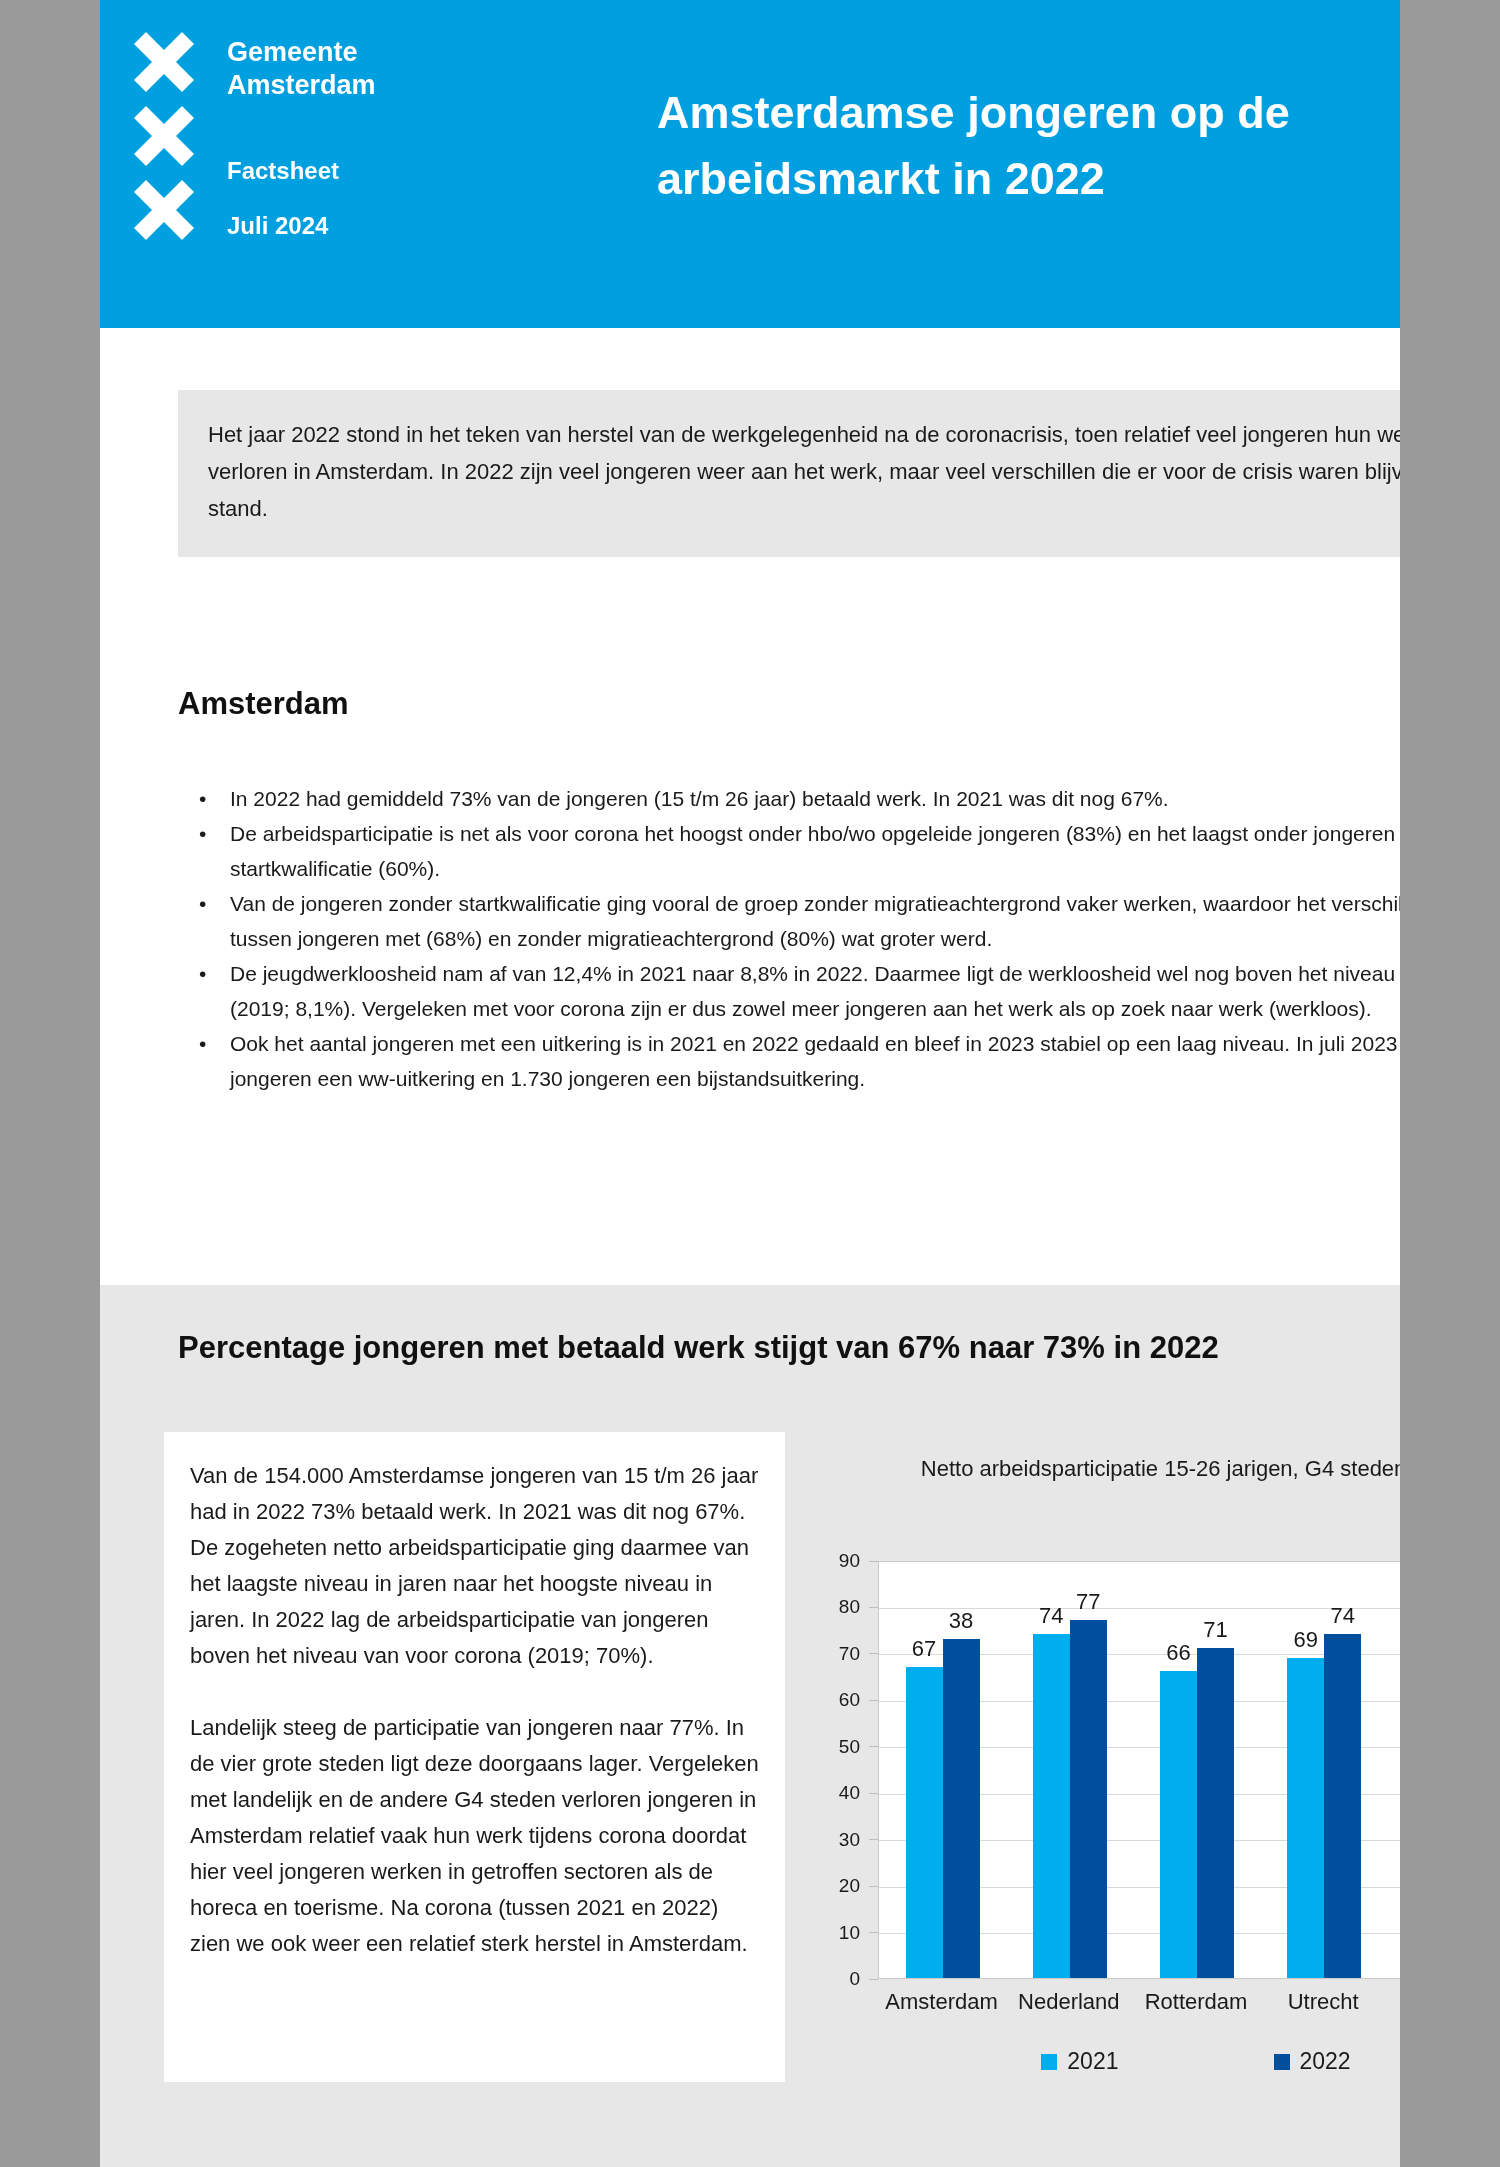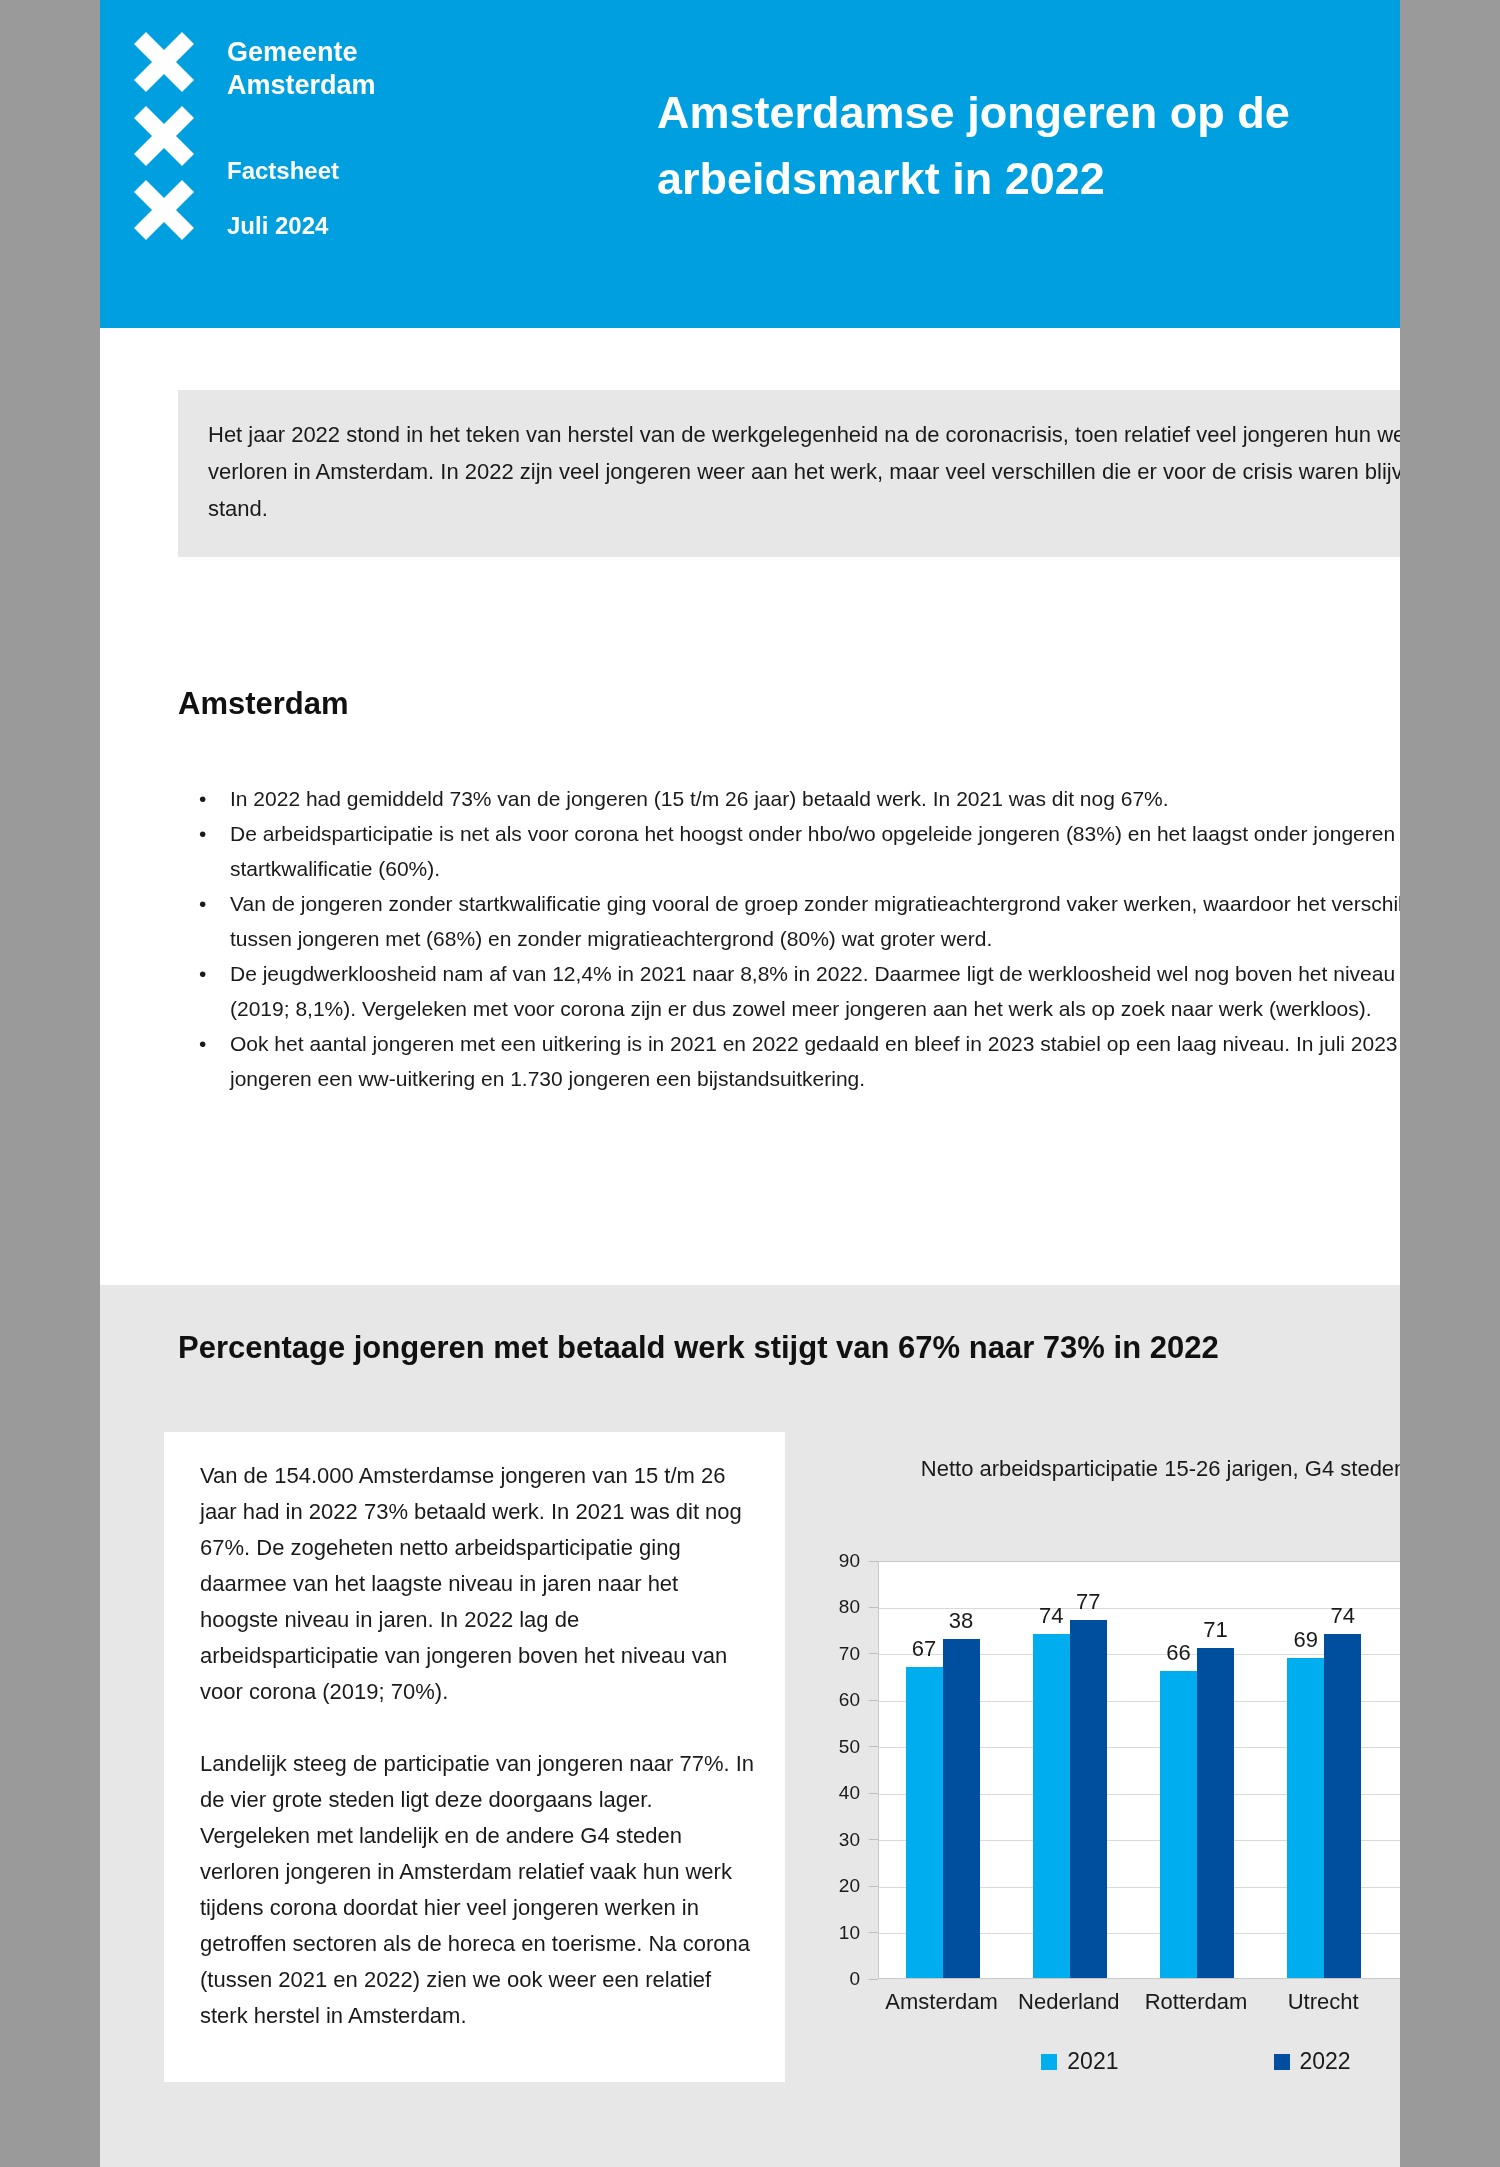--- a/index.html
+++ b/index.html
@@ -22,21 +22,21 @@
   .introbox .body{font-size:22px;line-height:37px;margin:0;}
   
   .kern-h{position:absolute;left:78px;top:686px;font-size:31px;font-weight:bold;color:#111;margin:0;}
   .bullets{position:absolute;left:78px;top:766px;width:1365px;list-style:none;margin:15px;padding:0;}
   .bullets li{position:relative;padding-left:37px;font-size:21px;line-height:35px;}
   .bullets li::before{content:"\2022";position:absolute;left:6px;top:0;font-size:21px;}
   
   .graysec{position:absolute;left:0;top:1285px;width:1500px;height:882px;background:#E7E7E7;}
   .sec-h{position:absolute;left:78px;top:45px;width:1360px;font-size:31px;font-weight:bold;color:#111;margin:0;}
   .textbox{position:absolute;left:64px;top:147px;width:621px;min-height:650px;box-sizing:border-box;
-    background:#ffffff;padding:26px 26px 24px 36px;}
+    background:#ffffff;padding:26px 26px 24px 26px;}
   .textbox p{font-size:22px;line-height:36px;margin:0;}
   .textbox p.first{margin-bottom:36px;}
   
   .chart{position:absolute;left:700px;top:161px;width:800px;height:700px;}
   .chart-title{position:absolute;left:78px;top:10px;width:636px;text-align:center;font-size:22px;color:#1a1a1a;}
   .plot{position:absolute;left:78px;top:115px;width:636px;height:418px;background:#fff;border:1px solid #C9C9C9;box-sizing:border-box;}
   .gridline{position:absolute;left:0;width:100%;height:1px;background:#D9D9D9;}
   .ytick{position:absolute;width:9px;height:1px;background:#BDBDBD;}
   .ylabel{position:absolute;width:48px;text-align:right;font-size:19px;color:#1a1a1a;}
   .bar{position:absolute;bottom:0;}

